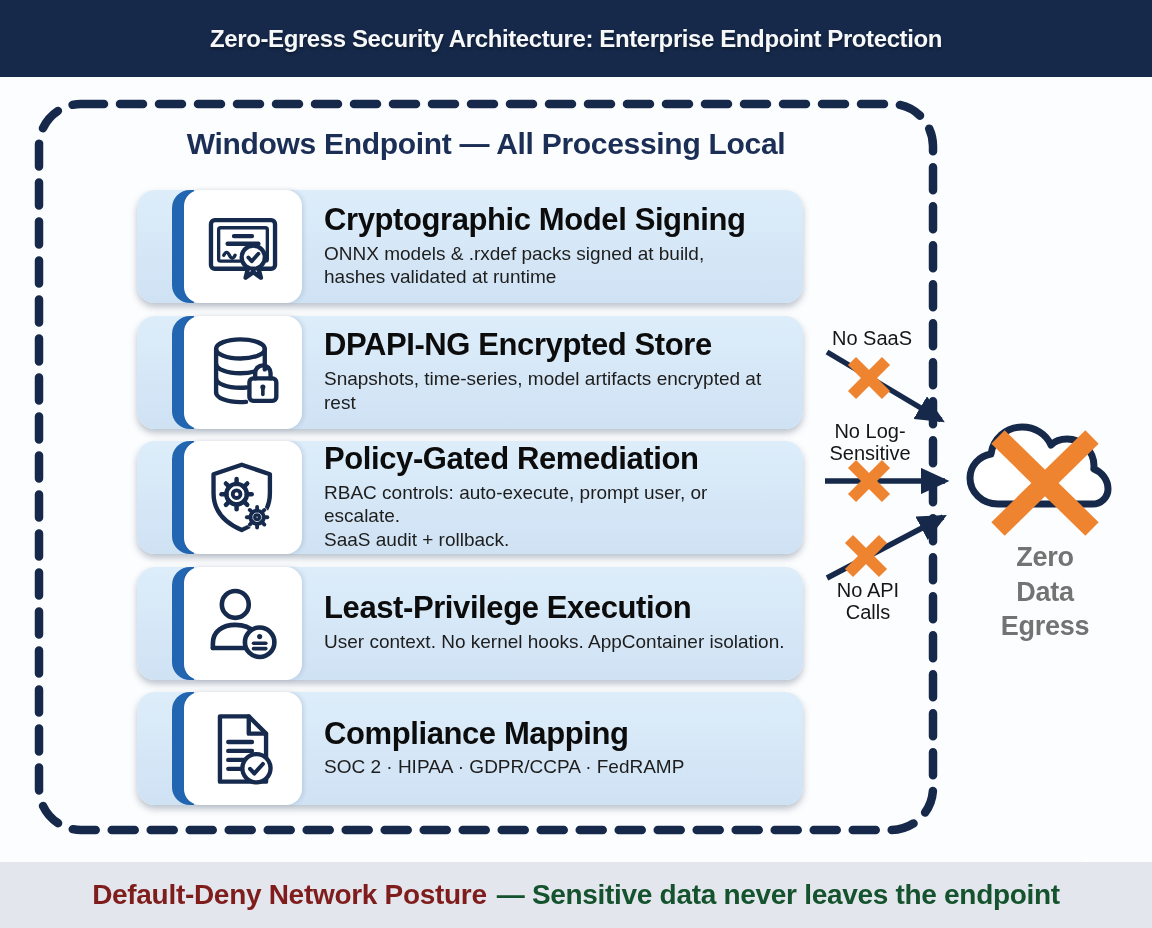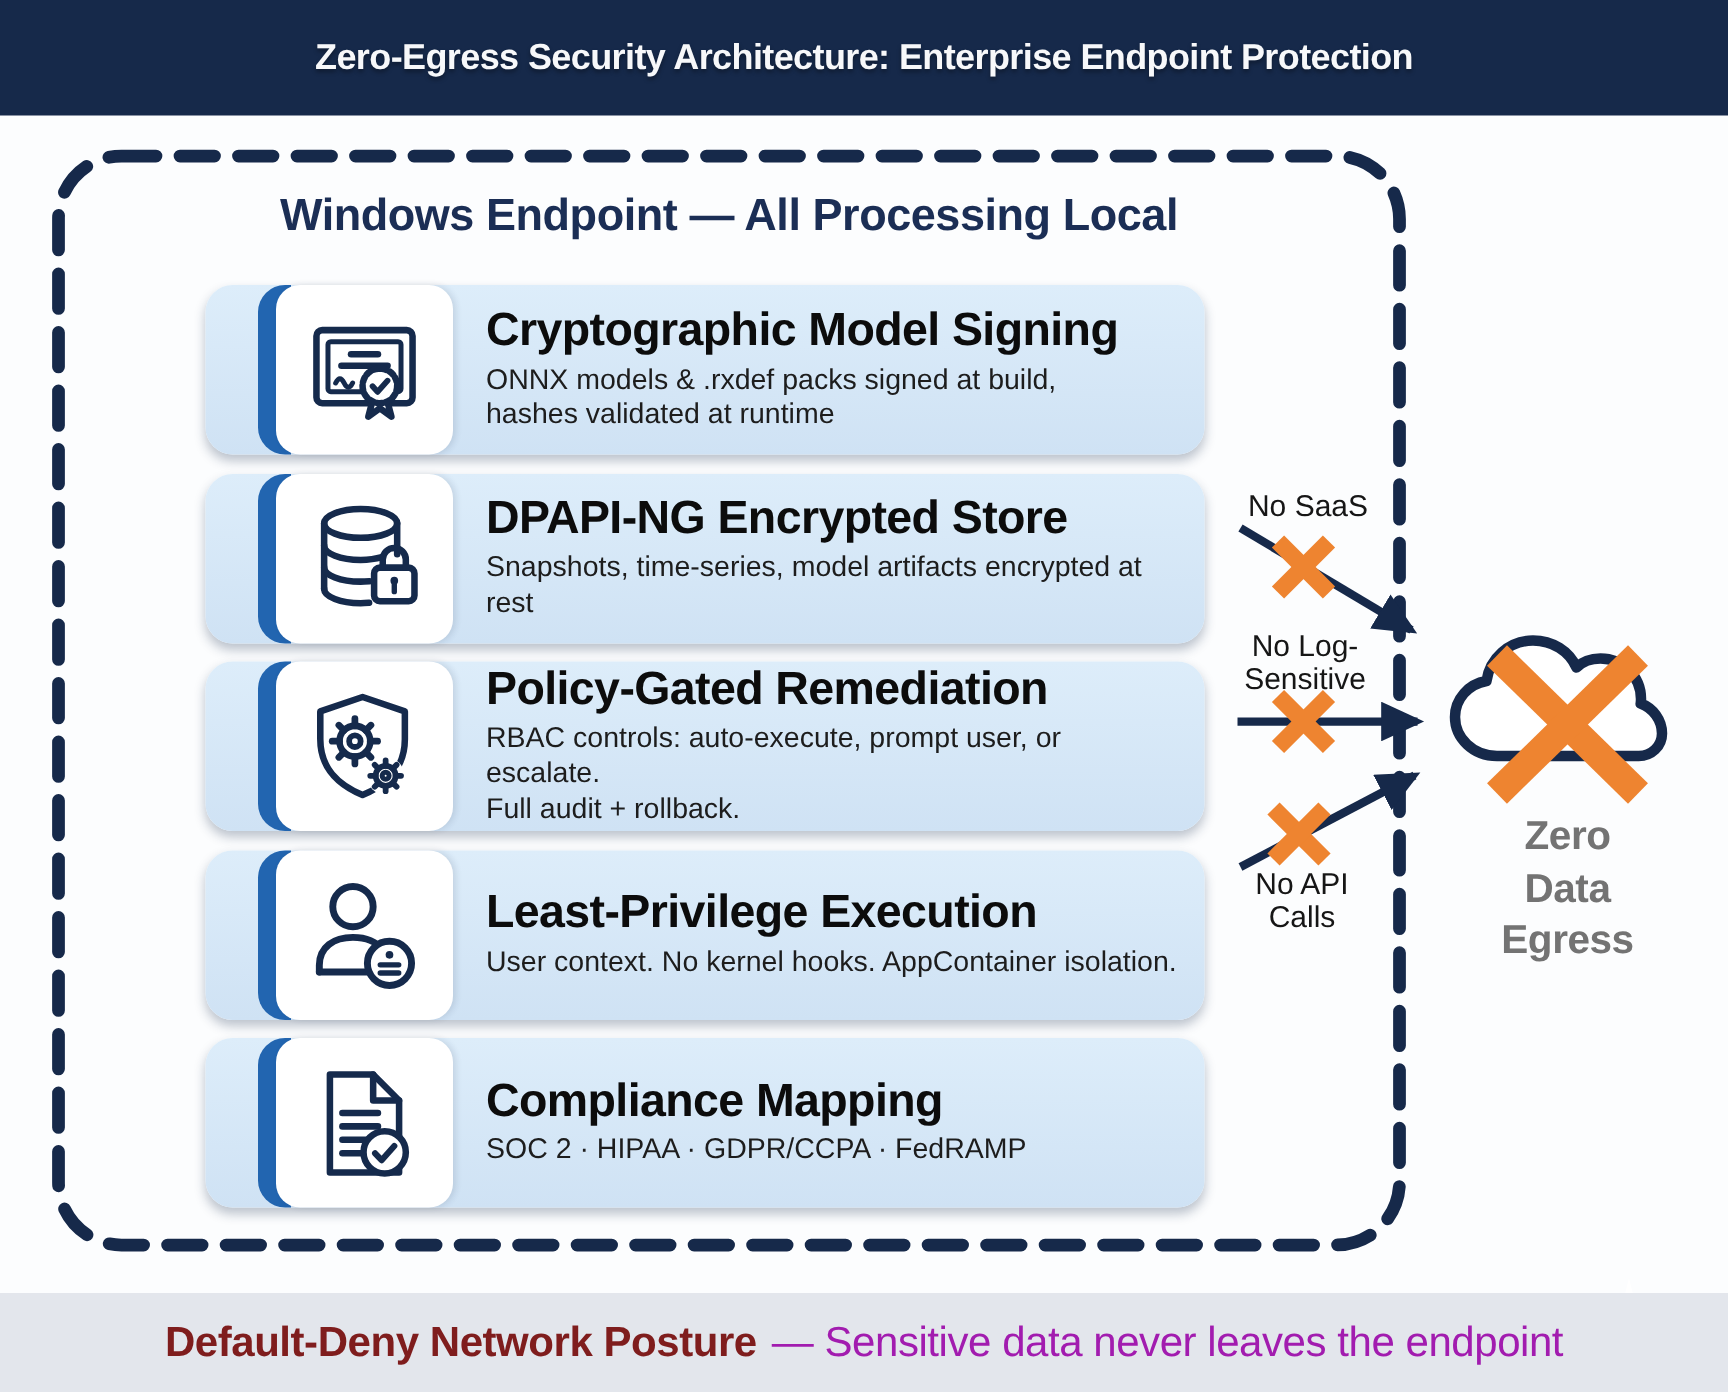--- a/index.html
+++ b/index.html
@@ -46,21 +46,21 @@
   .lbl-log{left:870px;top:420px;}
   .lbl-api{left:868px;top:579px;}
   .cloud-label{position:absolute;left:1045px;top:540px;transform:translateX(-50%);
                text-align:center;font-size:27px;font-weight:700;color:#737373;
                line-height:1.28;white-space:pre-line;letter-spacing:-0.3px;}
 
   
   .footer{position:absolute;left:0;top:862px;width:1152px;height:66px;background:var(--footer-bg,#e3e6ec);
           display:flex;align-items:center;justify-content:center;white-space:pre-wrap;}
   .footer .bold{font-size:28px;font-weight:700;color:#7f1d1d;letter-spacing:-0.3px;}
-  .footer .rest{font-size:28px;font-weight:400;color:#a21caf;margin-left:10px;letter-spacing:-0.3px;}
+  .footer .rest{font-size:28px;font-weight:700;color:#14532d;margin-left:10px;letter-spacing:-0.3px;}
   .sparkle{position:absolute;left:1070px;top:852px;width:32px;height:32px;background:#ffffff;opacity:.9;
            clip-path:polygon(50% 0,60% 40%,100% 50%,60% 60%,50% 100%,40% 60%,0 50%,40% 40%);}
 </style>
 </head>
 <body>
 
 <div class="stage">
 
   <div class="header">
     <h1>Zero-Egress Security Architecture: Enterprise Endpoint Protection</h1>
@@ -183,21 +183,21 @@
             <line x1="43" y1="41.8" x2="43" y2="39"></line>
               <line x1="46.68" y1="43.32" x2="48.7" y2="41.3"></line>
           </g>
           <circle cx="43" cy="47" r="5.2" stroke-width="3"></circle>
           <circle cx="43" cy="47" r="1.8" stroke-width="2.6"></circle>
         </svg>
       </div>
       <div class="card-text">
         <div class="card-title">Policy-Gated Remediation</div>
         <div class="card-desc">RBAC controls: auto-execute, prompt user, or escalate.
-Full audit + rollback.</div>
+SaaS audit + rollback.</div>
       </div>
     </div>
 
     <div class="card">
       <div class="card-accent"></div>
       <div class="icon-tile">
         <svg viewBox="0 0 64 64" fill="none" stroke="#152a4c" stroke-width="3.6" stroke-linecap="round" stroke-linejoin="round">
           <circle cx="26" cy="17.5" r="10.5"></circle>
           <path d="M8.5,51.5 V48 C8.5,38.5 16,33.5 26,33.5 C32.5,33.5 38.2,35.8 41.5,40"></path>
           <path d="M8.5,51.5 H33.5"></path>

